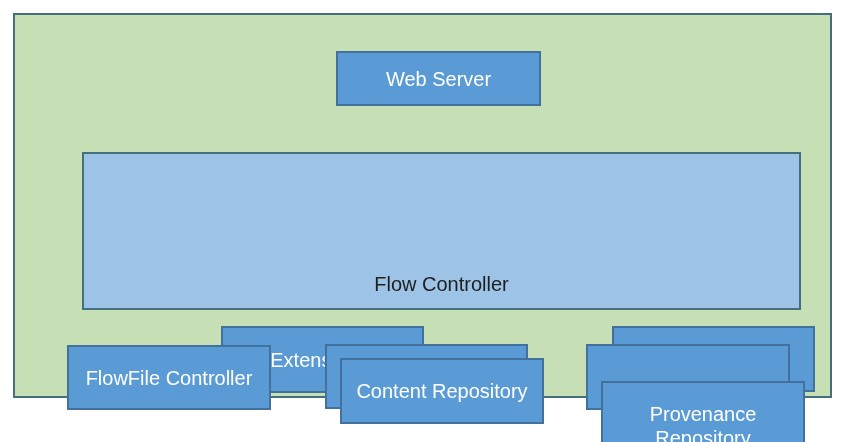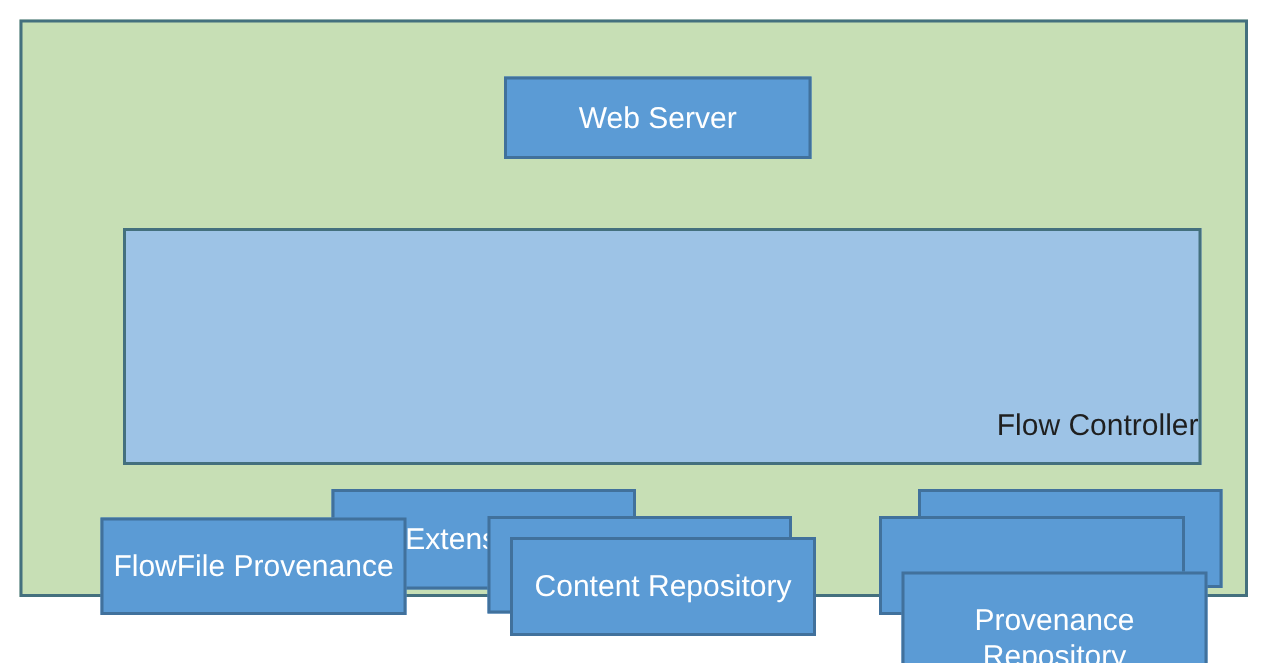--- a/index.html
+++ b/index.html
@@ -54,42 +54,42 @@
     position: absolute;
     top: 44px; right: 38px;
     font-size: 21px;
     color: var(--dark-text, #1f1f1f);
     white-space: nowrap;
   }
   .flow-label {
     position: absolute;
     left: 0; right: 0;
     bottom: 12px;
-    text-align: right;
+    text-align: center;
     font-size: 20px;
     color: var(--dark-text, #1f1f1f);
   }
 </style>
 </head>
 <body>
 
 <div class="canvas">
 
   <div class="box jvm">
 
     <div class="box blue-box web-server">Web Server</div>
 
     <div class="box flow-controller">
       <div class="box blue-box ext-1">Extension 1</div>
       <div class="box blue-box ext-n">Extension N</div>
       <div class="flow-label">Flow Controller</div>
     </div>
   </div>
 
-  <div class="box blue-box flowfile-repo">FlowFile Provenance</div>
+  <div class="box blue-box flowfile-repo">FlowFile Controller</div>
 
   <div class="box blue-box content-repo-back"></div>
   <div class="box blue-box content-repo-front">Content Repository</div>
 
   <div class="box blue-box prov-repo-back"></div>
   <div class="box blue-box prov-repo-front">Provenance Repository</div>
 
 </div>
 
 </body></html>

